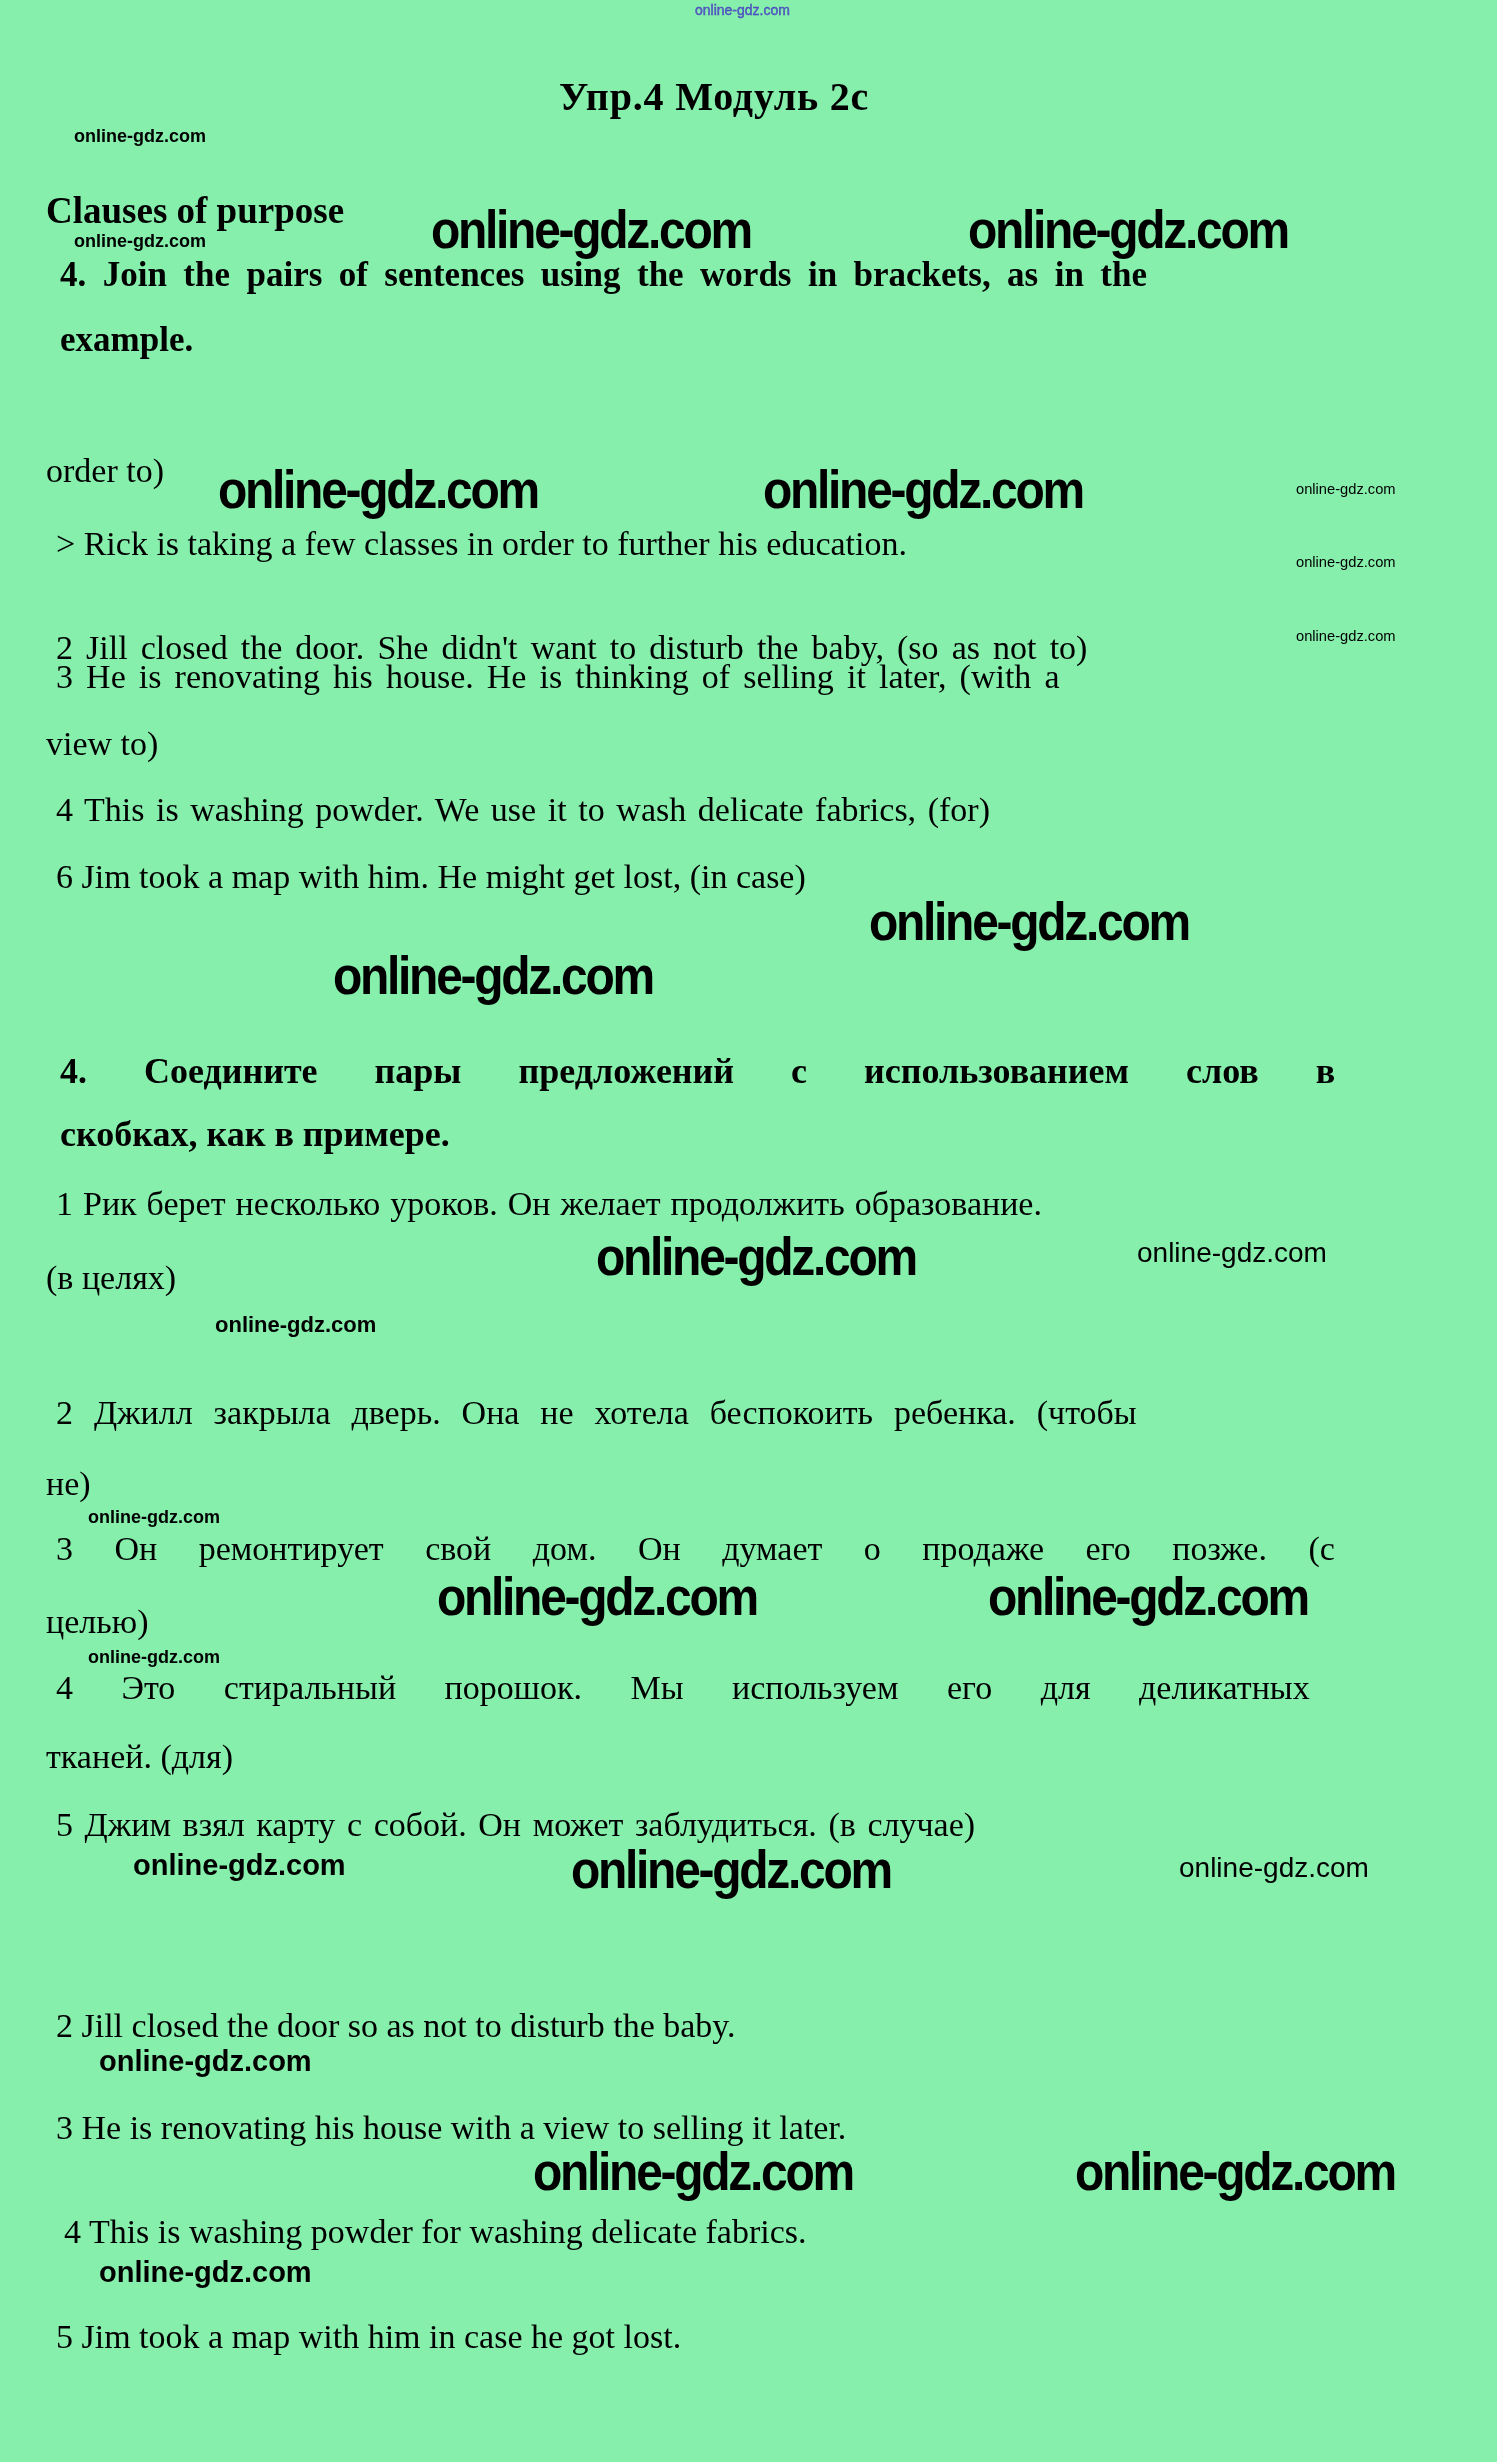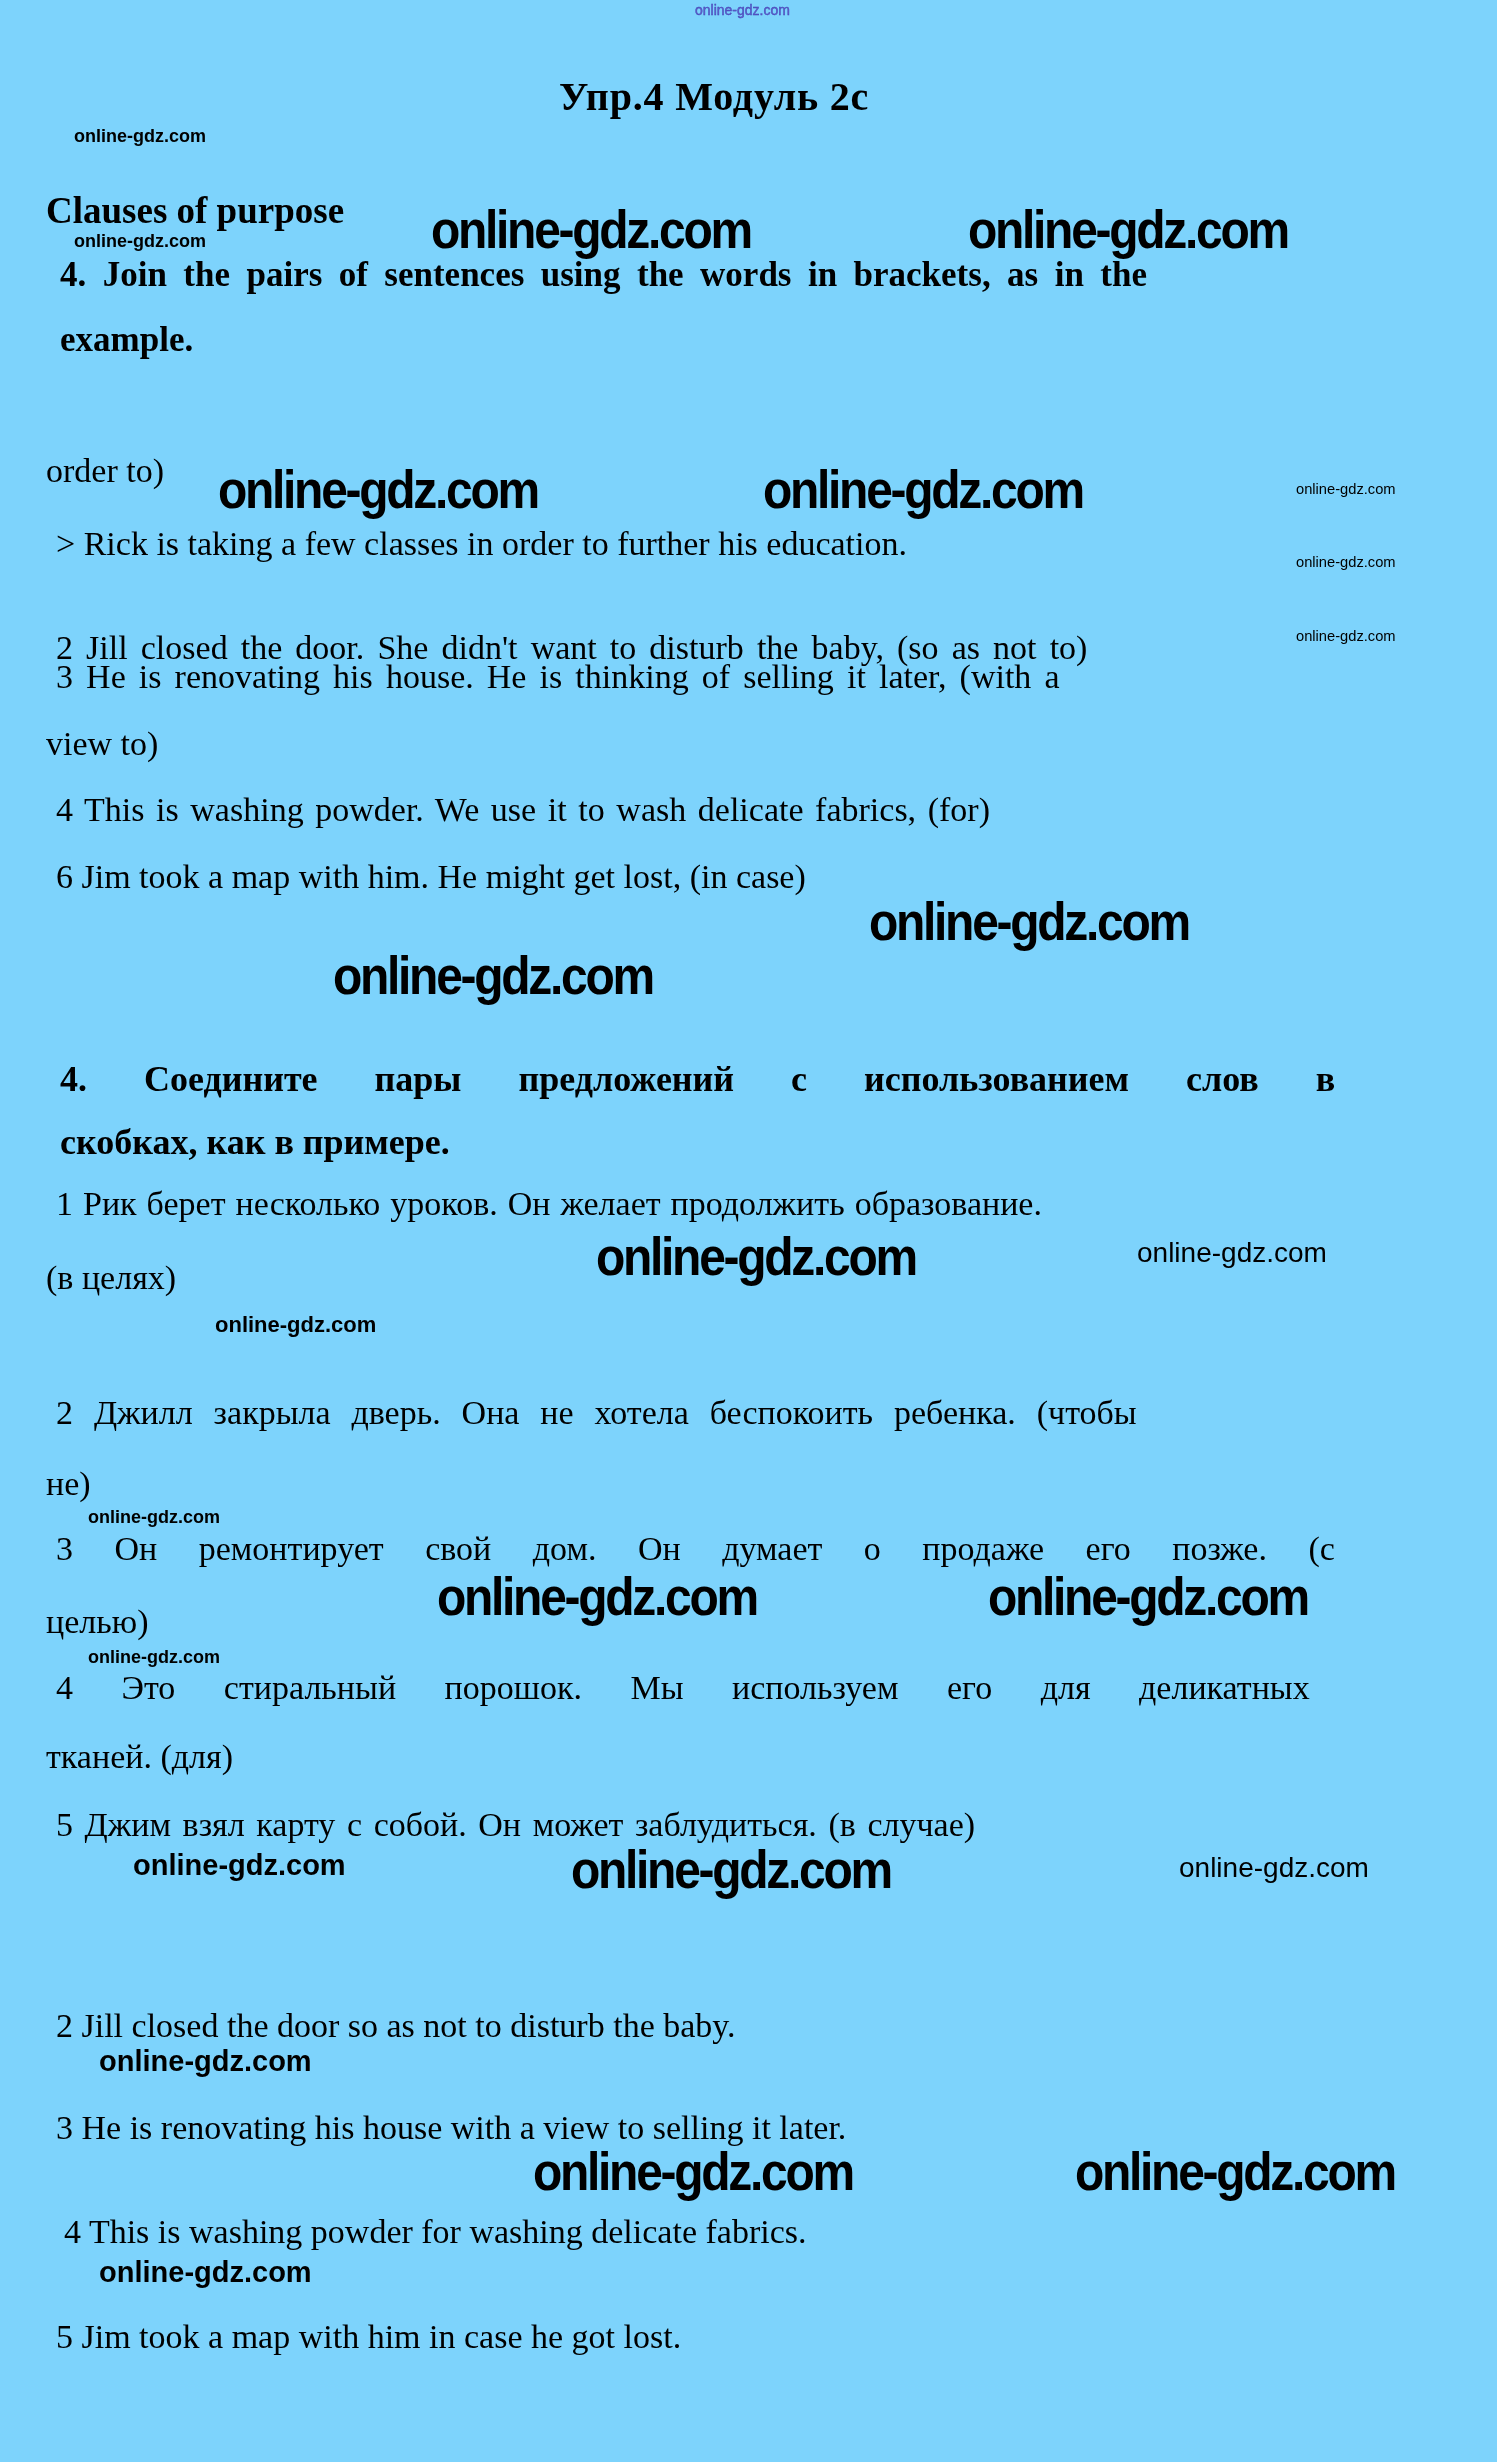--- a/index.html
+++ b/index.html
@@ -8,37 +8,37 @@
     background:#ffffff;
     font-family:"Liberation Serif","DejaVu Serif",serif;
     color:#000000;
   }
   #page{position:absolute;left:0;top:0;width:1498px;height:2462px;}
   .el{position:absolute;white-space:nowrap;}
   
   .v-title  {font:700 40px/1.05 "Liberation Serif","DejaVu Serif",serif;letter-spacing:0.8px;}
   .v-h      {font:700 37px/1.05 "Liberation Serif","DejaVu Serif",serif;}
   .v-bold   {font:700 35px/1.1 "Liberation Serif","DejaVu Serif",serif;}
-  .v-bold46 {font:700 36px/1.1 "Liberation Serif","DejaVu Serif",serif;margin-top:8px;}
+  .v-bold46 {font:700 36px/1.1 "Liberation Serif","DejaVu Serif",serif;}
   .v-body   {font:400 34px/1.1 "Liberation Serif","DejaVu Serif",serif;}
   
   .v-wm-xl  {font:700 48px/1 "Liberation Sans","DejaVu Sans",sans-serif;letter-spacing:-2.3px;transform:scaleY(1.12);transform-origin:0 0;}
   .v-wm-md  {font:400 28px/1 "Liberation Sans","DejaVu Sans",sans-serif;}
   .v-wm-mdb {font:600 29px/1 "Liberation Sans","DejaVu Sans",sans-serif;}
   .v-wm-sm  {font:600 18px/1 "Liberation Sans","DejaVu Sans",sans-serif;}
   .v-wm-sm2 {font:600 22px/1 "Liberation Sans","DejaVu Sans",sans-serif;}
   .v-wm-sm3 {font:600 29px/1 "Liberation Sans","DejaVu Sans",sans-serif;}
   .v-wm-xs  {font:400 14.7px/1 "Liberation Sans","DejaVu Sans",sans-serif;}
   .v-wm-xs2 {font:400 28px/1 "Liberation Sans","DejaVu Sans",sans-serif;}
   .v-wm-blue{font:500 14px/1 "Liberation Sans","DejaVu Sans",sans-serif;color:#6060cc;-webkit-text-stroke:0.4px #4040b4;}
 </style>
 </head>
 <body>
 
-<div id="page" style="background: #7dd3fc;">
+<div id="page" style="background: #86efac;">
     <div class="el v-wm-blue" style="left: 695px; top: 3.1px;">online-gdz.com</div>
     <div class="el v-title" style="left: 559px; top: 76px;">Упр.4 Модуль 2c</div>
     <div class="el v-wm-sm" style="left: 74px; top: 127px;">online-gdz.com</div>
     <div class="el v-h" style="left: 46px; top: 192px;">Clauses of purpose</div>
     <div class="el v-wm-xl" style="left: 431px; top: 203px;">online-gdz.com</div>
     <div class="el v-wm-xl" style="left: 968px; top: 203px;">online-gdz.com</div>
     <div class="el v-wm-sm" style="left: 74px; top: 232px;">online-gdz.com</div>
     <div class="el v-bold" style="left: 60px; top: 256px; word-spacing: 7.7px; text-align: right;">4. Join the pairs of sentences using the words in brackets, as in the</div>
     <div class="el v-bold" style="left: 60px; top: 321px;">example.</div>
     <div class="el v-body" style="left: 46px; top: 452px;">order to)</div>

